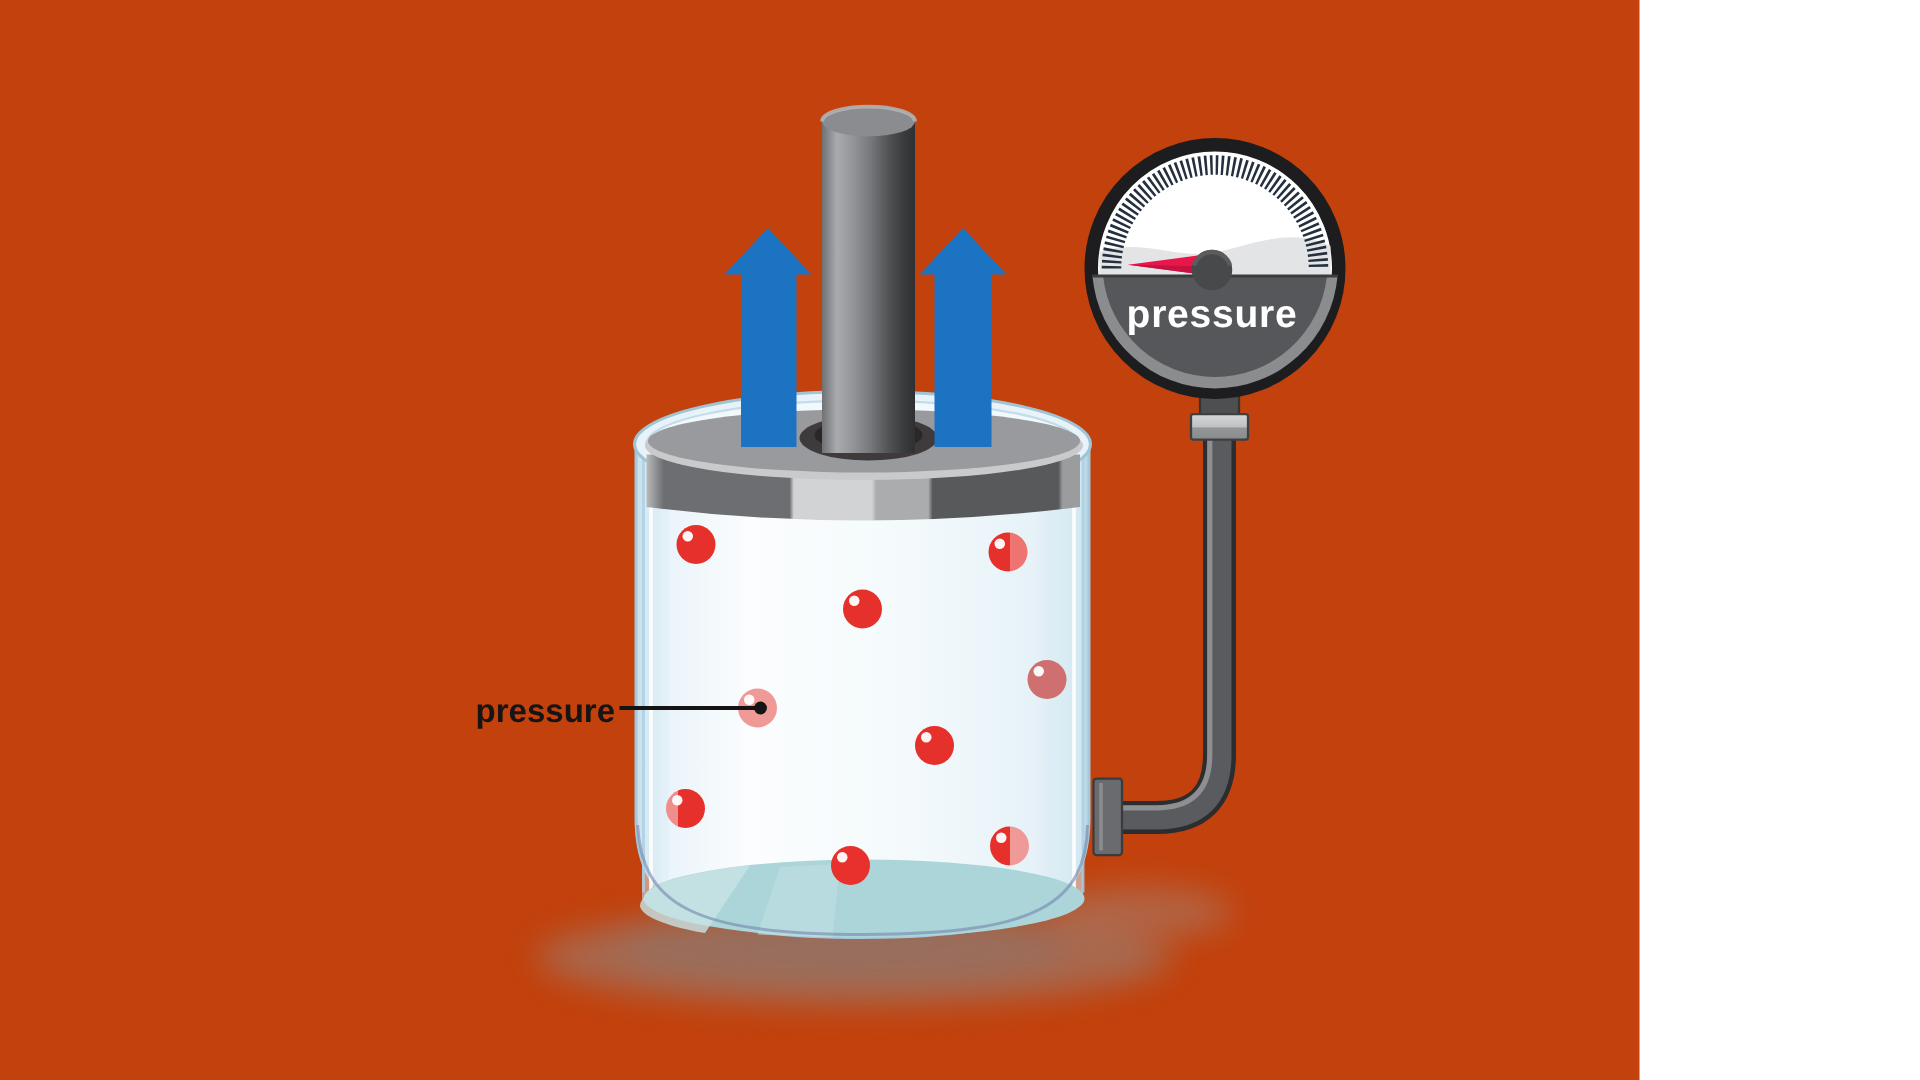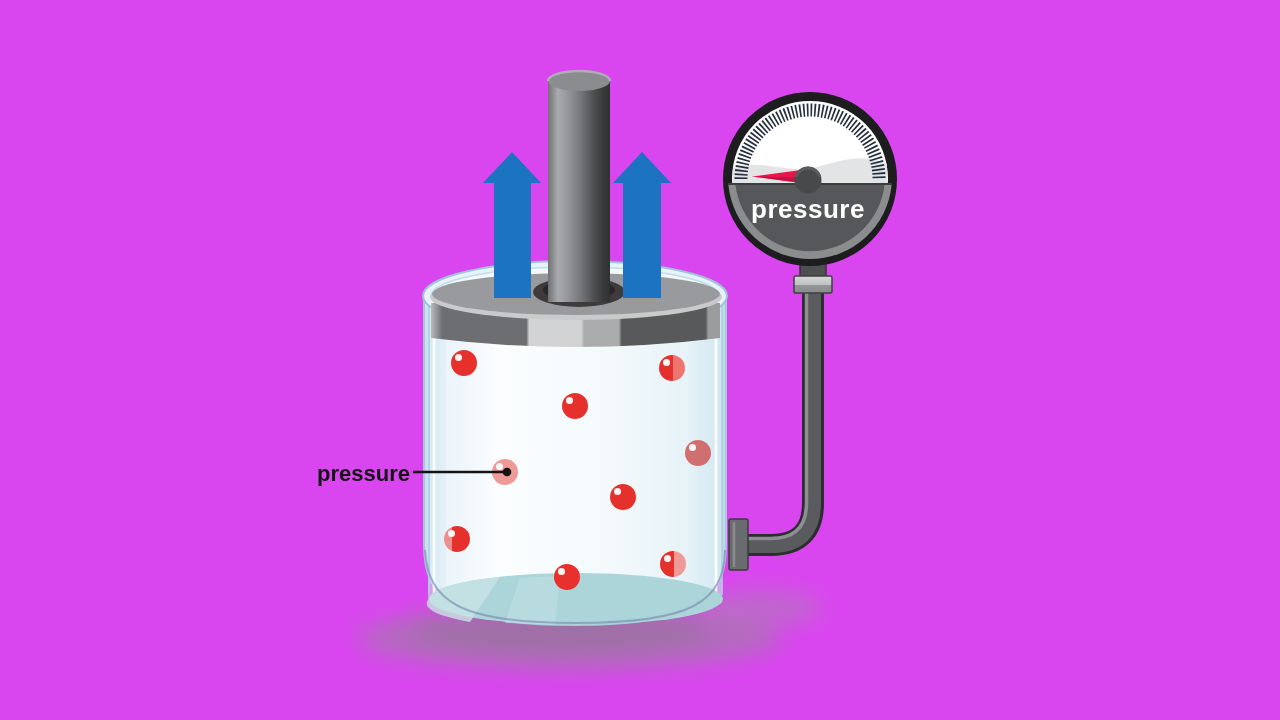--- a/index.html
+++ b/index.html
@@ -1,16 +1,16 @@
 <!DOCTYPE html>
 <html><head>
 <meta charset="utf-8">
 <style>
   html,body{margin:0;padding:0;background:#fff;}
-  .stage{position:relative;width:1280px;height:720px;background:#d946ef;overflow:hidden;
+  .stage{position:relative;width:1093px;height:720px;background:#c2410c;overflow:hidden;
          font-family:"Liberation Sans",sans-serif;}
   .layer{position:absolute;left:0;top:0;width:1280px;height:720px;}
   .particle{position:absolute;border-radius:50%;transform:translate(-50%,-50%);}
   .particle::after{content:'';position:absolute;left:17%;top:14%;width:27%;height:27%;
                    border-radius:50%;background:#fff;opacity:.95;}
   svg text{font-family:"Liberation Sans",sans-serif;}
 </style>
 </head>
 <body>
 

